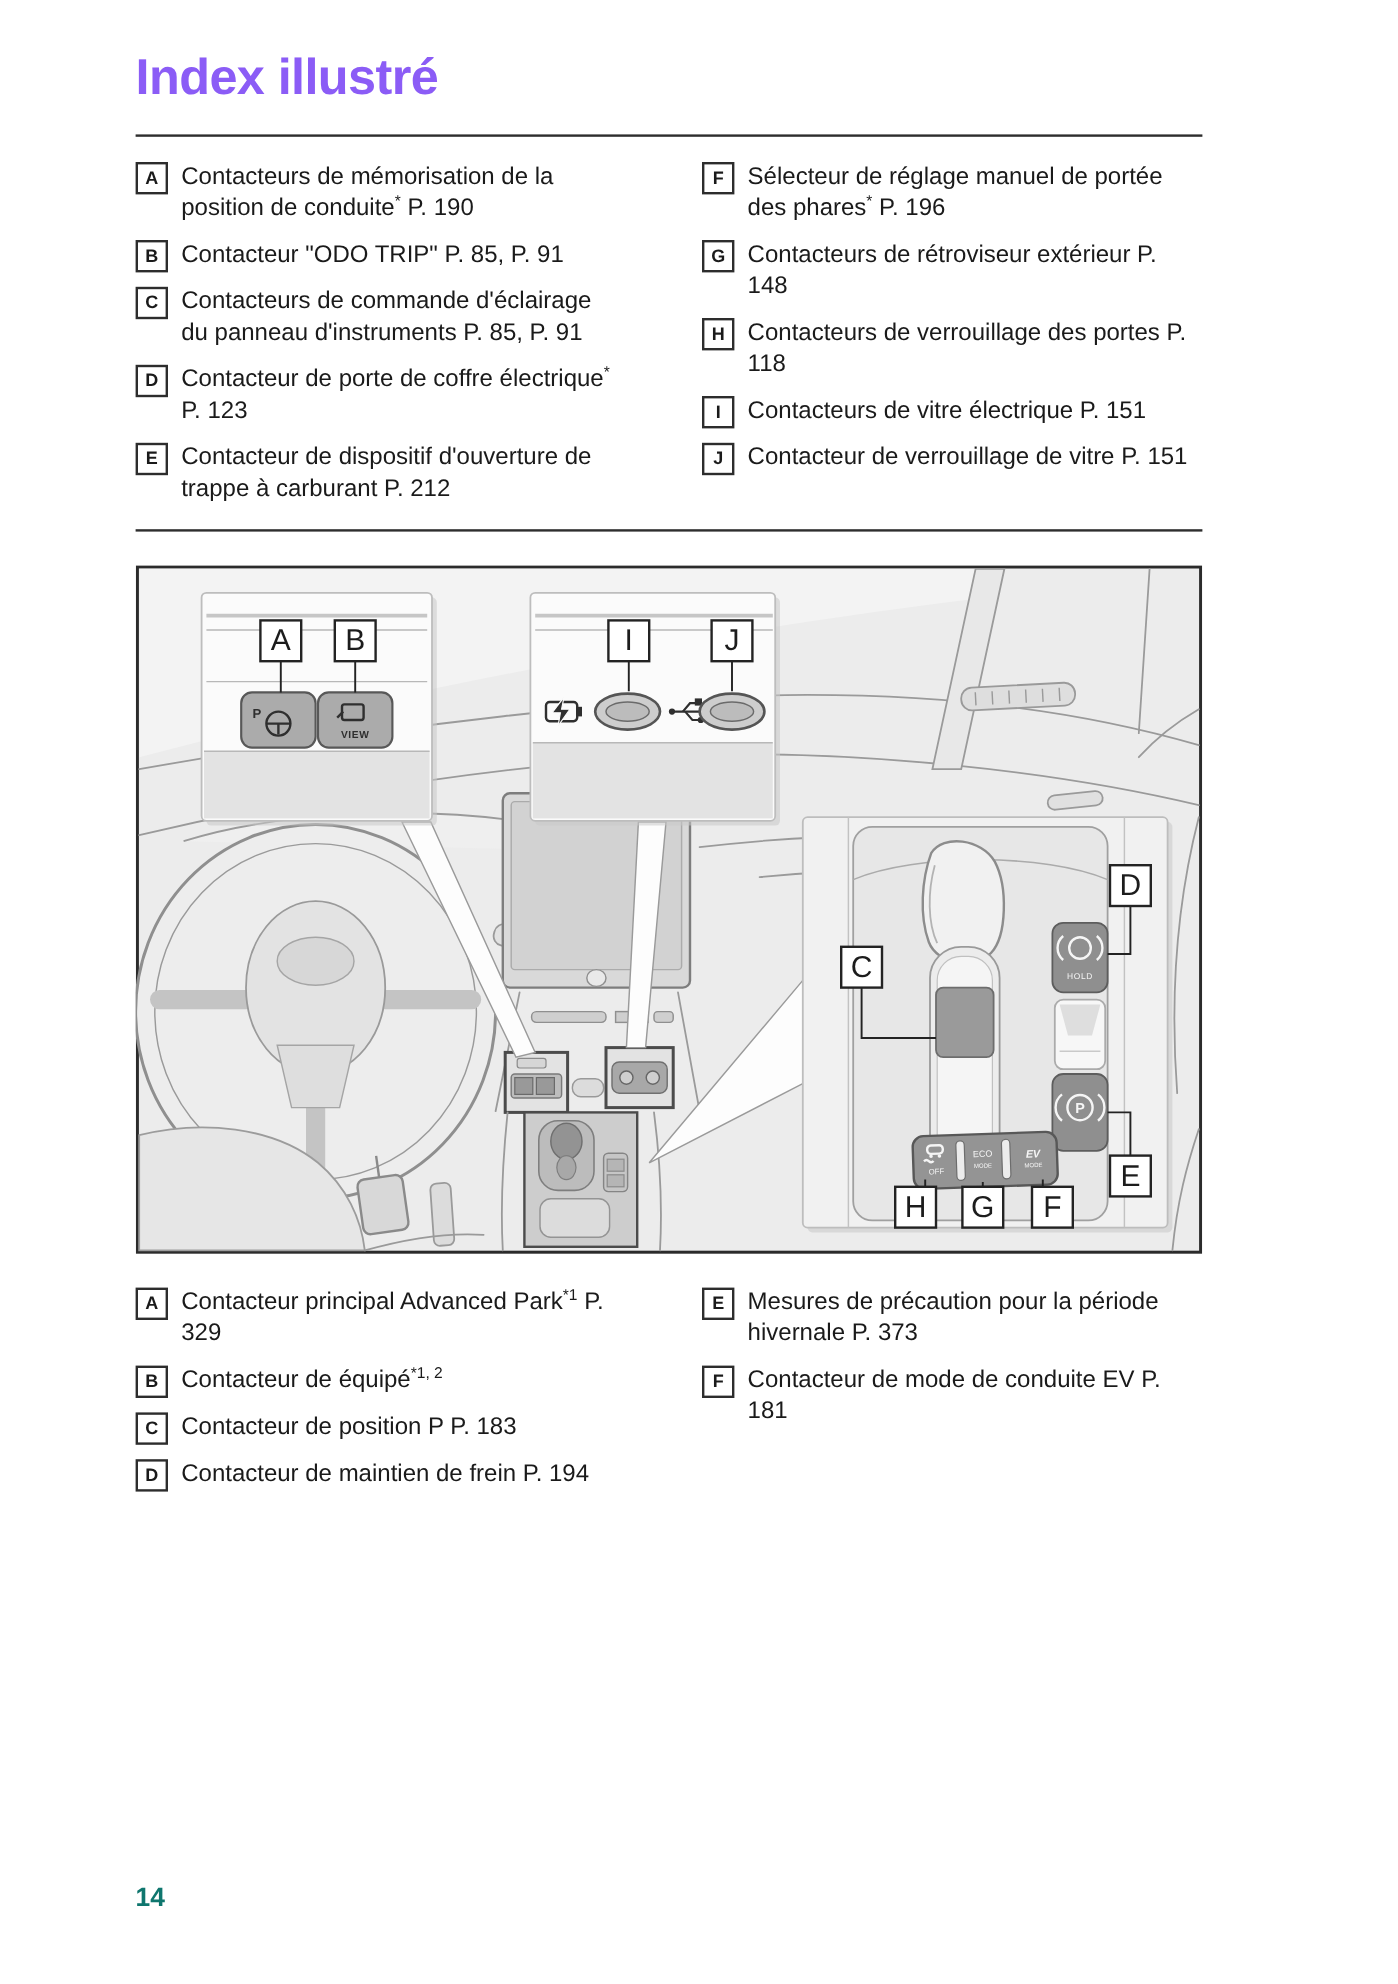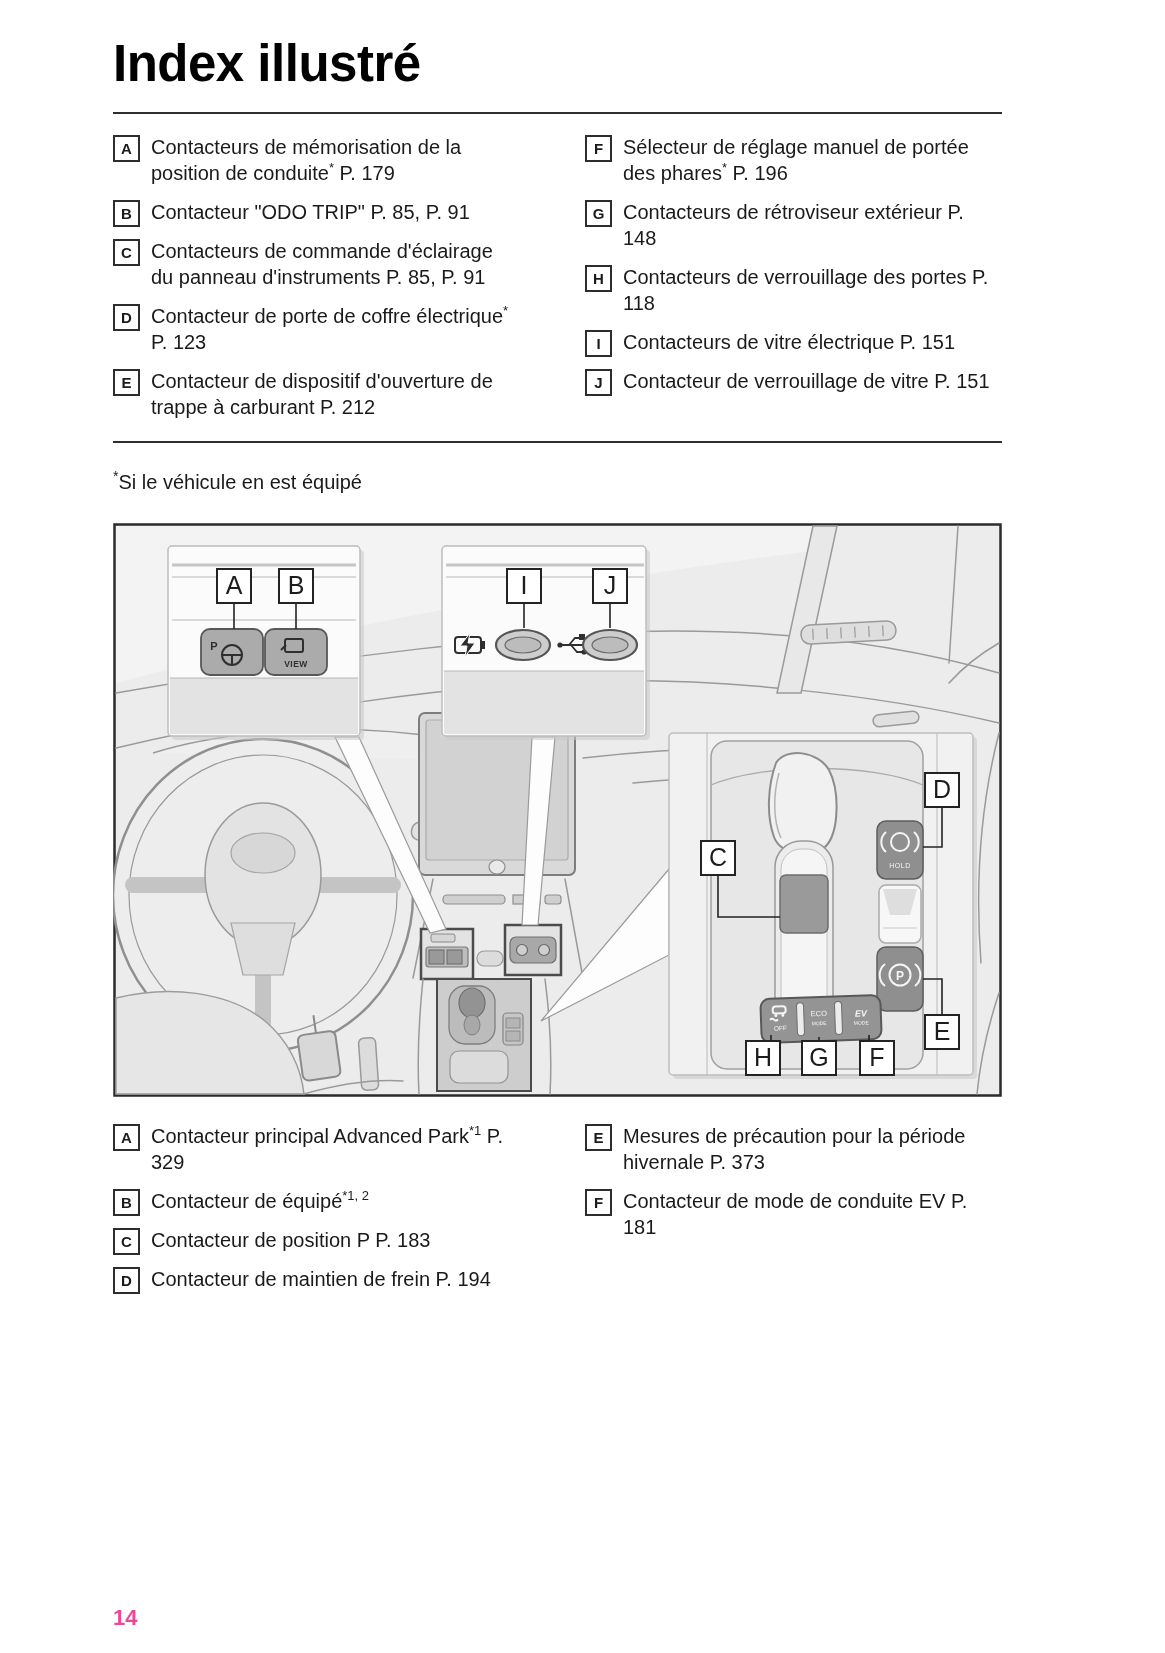--- a/index.html
+++ b/index.html
@@ -1,35 +1,35 @@
 <!DOCTYPE html>
 <html lang="fr"><head>
 <meta charset="utf-8">
 <style>
   html,body{margin:0;padding:0;background:#ffffff;}
   .page{position:relative;width:1165px;height:1653px;overflow:hidden;
         font-family:"Liberation Sans",sans-serif;color:#1a1a1a;background:#fff;}
   .content{margin-left:113px;width:889px;}
-  h1.title{margin:0;padding-top:42px;font-size:51px;line-height:44px;font-weight:800;
-           letter-spacing:-0.5px;color:#000000;}
+  h1.title{margin:0;padding-top:42px;font-size:42px;line-height:44px;font-weight:800;
+           letter-spacing:-0.5px;color:#8b5cf6;}
   hr.rule{border:none;border-top:2px solid #2e2e2e;margin:26px 0 0 0;}
   hr.rule2{margin:8px 0 0 0;}
   .index{display:flex;margin-top:20px;}
   .col-left{width:398px;margin-right:74px;flex:none;}
   .col-right{flex:1;min-width:0;}
   .idx-item{position:relative;padding-left:38px;margin-bottom:13px;
             font-size:20px;line-height:26px;}
   .lbox{position:absolute;left:0;top:1px;width:23px;height:23px;border:2px solid #2d2d2d;
         font-weight:bold;font-size:15px;line-height:23px;text-align:center;background:#fff;}
   .idx-item sup{font-size:13px;line-height:0;}
   .footnote{margin:26px 0 0 0;font-size:20px;line-height:26px;}
   .footnote sup{font-size:14px;line-height:0;}
   figure.illus{margin:28px 0 0 0;padding:0;}
   .index-bottom{margin-top:22px;}
-  .pagenum{position:absolute;left:113px;top:1605px;font-size:22px;font-weight:bold;color:#ec4899;}
+  .pagenum{position:absolute;left:113px;top:1568px;font-size:22px;font-weight:bold;color:#0f766e;}
   
   .ln{stroke:#9a9a9a;stroke-width:1.5;fill:none;stroke-linecap:round;}
   .co-box{fill:#ffffff;stroke:#232323;stroke-width:2;}
   .co-txt{font-family:"Liberation Sans",sans-serif;font-size:25px;fill:#1c1c1c;text-anchor:middle;}
   .co-ln{stroke:#232323;stroke-width:1.6;fill:none;}
   .btn{fill:#ababab;stroke:#585858;stroke-width:1.8;}
   .btn-dark{fill:#8f8f8f;stroke:#5d5d5d;stroke-width:1.5;}
   .wicon{stroke:#f5f5f5;fill:none;stroke-width:2;}
   .wtxt{fill:#f5f5f5;text-anchor:middle;font-family:"Liberation Sans",sans-serif;}
   .dicon{stroke:#2f2f2f;fill:none;stroke-width:2;}
@@ -44,21 +44,21 @@
 <div class="page">
   <div class="content">
     <h1 class="title">Index illustré</h1>
     <hr class="rule">
 
     <section class="index index-top">
       <div class="col-left" id="top-left">
           <div class="idx-item">
             <span class="lbox">A</span>
             <div class="itext">
-              <div class="iline"><span>Contacteurs de mémorisation de la position de conduite</span><sup>*</sup><span> P. 179</span></div>
+              <div class="iline"><span>Contacteurs de mémorisation de la position de conduite</span><sup>*</sup><span> P. 190</span></div>
             </div>
           </div>
           <div class="idx-item">
             <span class="lbox">B</span>
             <div class="itext">
               <div class="iline"><span>Contacteur "ODO TRIP" P. 85, P. 91</span></div>
             </div>
           </div>
           <div class="idx-item">
             <span class="lbox">C</span>
@@ -108,21 +108,20 @@
             <span class="lbox">J</span>
             <div class="itext">
               <div class="iline"><span>Contacteur de verrouillage de vitre P. 151</span></div>
             </div>
           </div>
         </div>
     </section>
 
     <hr class="rule rule2">
 
-    <p class="footnote"><sup>*</sup><span>Si le véhicule en est équipé</span></p>
 
     <figure class="illus">
       <svg width="889" height="574" viewBox="0 0 889 574" xmlns="http://www.w3.org/2000/svg">
 
         <rect x="1.5" y="1.5" width="886" height="571" fill="#ececec" stroke="#2b2b2b" stroke-width="2.5"></rect>
 
         <g>
           <path d="M 3 160 C 250 95 520 50 700 28 L 700 3 L 3 3 Z" fill="#f3f3f3" stroke="none"></path>
           <path class="ln" d="M 3 170 C 200 135 430 108 560 108 C 690 108 800 125 886 150"></path>
           <path class="ln" d="M 3 225 C 150 190 330 162 480 158 C 600 155 760 170 886 200"></path>

